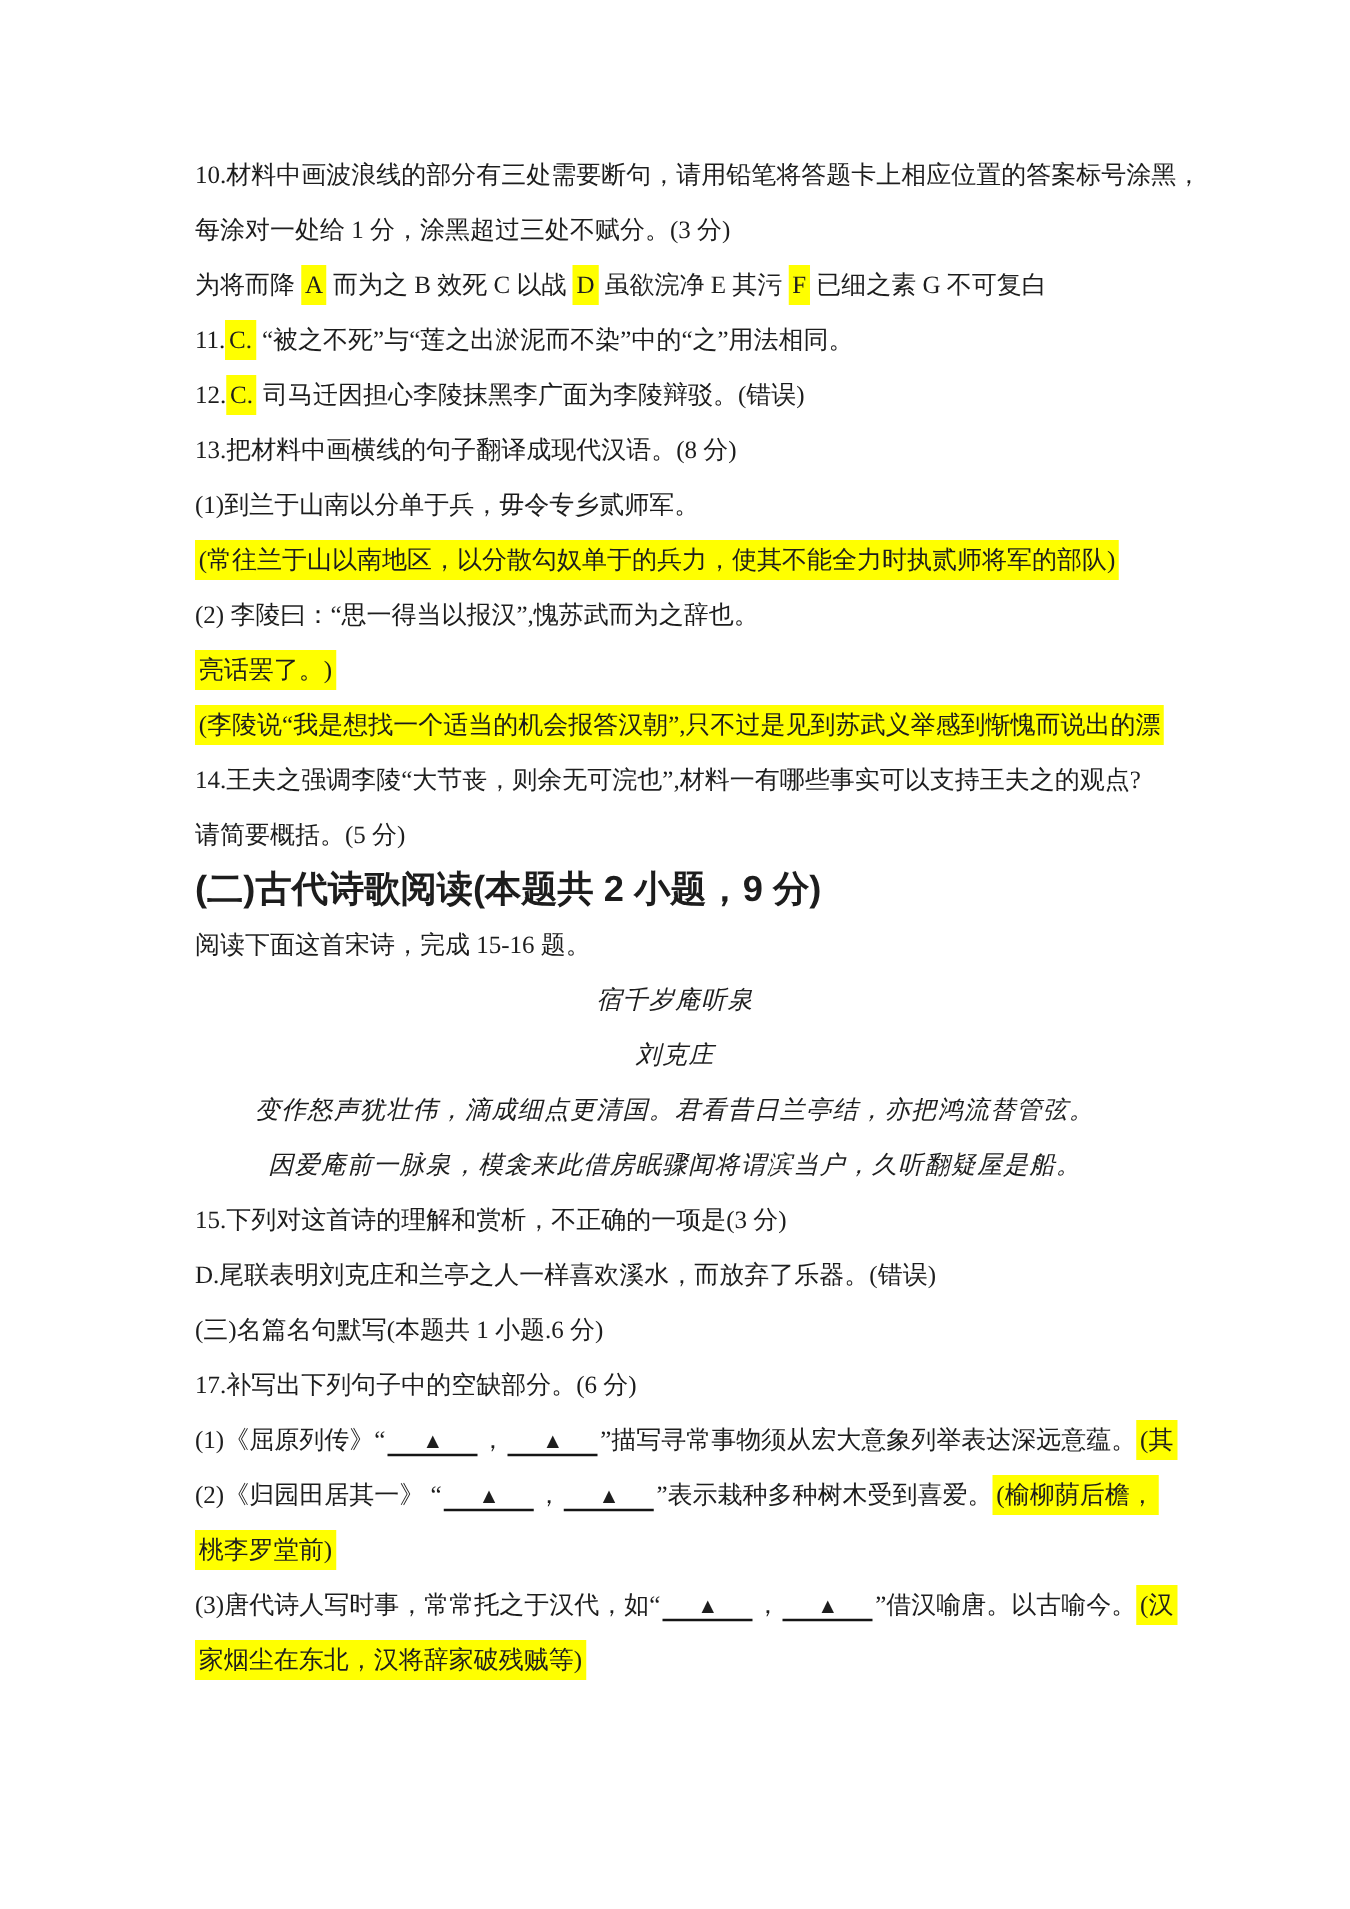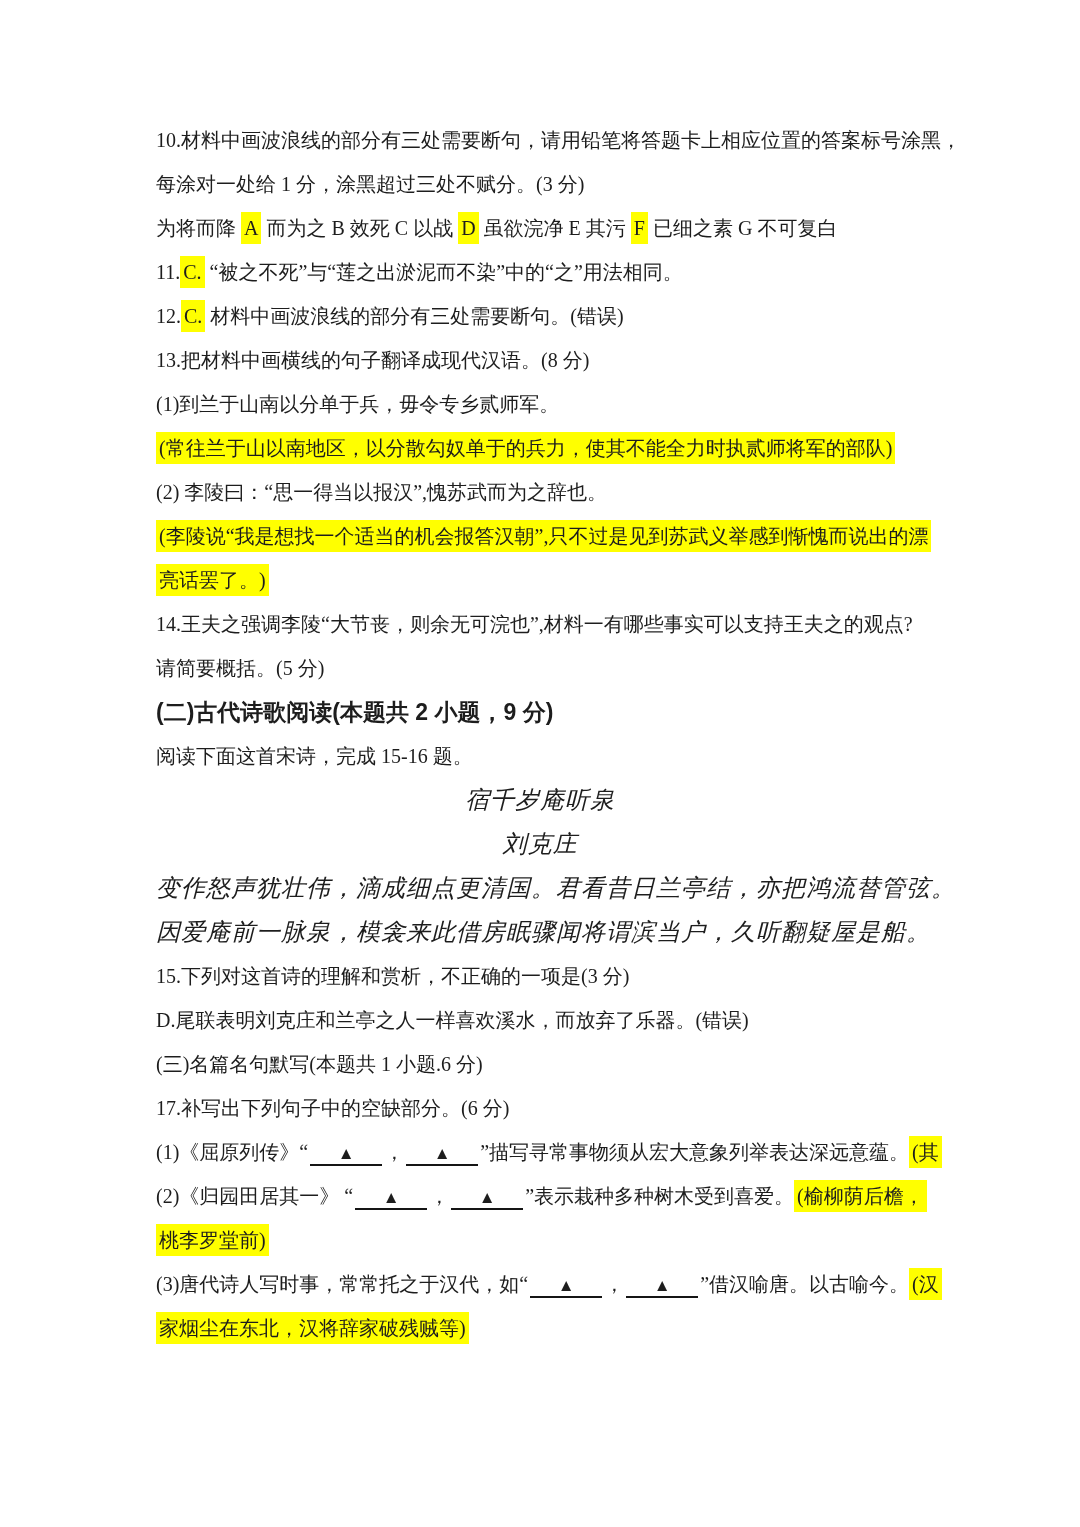--- a/index.html
+++ b/index.html
@@ -18,26 +18,26 @@
   p.line{
     margin:0;
     height:44px;
     line-height:44px;
     font-size:20px;
     white-space:nowrap;
   }
   p.heading{
     font-family:"Liberation Sans","DejaVu Sans",sans-serif;
     font-weight:bold;
-    font-size:23px;
+    font-size:29px;
   }
   p.poem{
     text-align:center;
     font-style:italic;
-    font-size:24px;
+    font-size:20px;
     letter-spacing:1px;
   }
   .hl{
     background:#ffff00;
     padding:5px 3px;
   }
   .blank{
     display:inline-block;
     width:72px;
     text-align:center;
@@ -49,27 +49,27 @@
   }
 </style>
 </head>
 <body>
 
 <div class="page">
     <p class="line body"><span>10.材料中画波浪线的部分有三处需要断句，请用铅笔将答题卡上相应位置的答案标号涂黑，</span></p>
     <p class="line body"><span>每涂对一处给 1 分，涂黑超过三处不赋分。(3 分)</span></p>
     <p class="line body"><span>为将而降 </span><span class="hl">A</span><span> 而为之 B 效死 C 以战 </span><span class="hl">D</span><span> 虽欲浣净 E 其污 </span><span class="hl">F</span><span> 已细之素 G 不可复白</span></p>
     <p class="line body"><span>11.</span><span class="hl">C.</span><span> “被之不死”与“莲之出淤泥而不染”中的“之”用法相同。</span></p>
-    <p class="line body"><span>12.</span><span class="hl">C.</span><span> 材料中画波浪线的部分有三处需要断句。(错误)</span></p>
+    <p class="line body"><span>12.</span><span class="hl">C.</span><span> 司马迁因担心李陵抹黑李广面为李陵辩驳。(错误)</span></p>
     <p class="line body"><span>13.把材料中画横线的句子翻译成现代汉语。(8 分)</span></p>
     <p class="line body"><span>(1)到兰于山南以分单于兵，毋令专乡贰师军。</span></p>
     <p class="line body"><span class="hl">(常往兰于山以南地区，以分散勾奴单于的兵力，使其不能全力时执贰师将军的部队)</span></p>
     <p class="line body"><span>(2) 李陵曰：“思一得当以报汉”,愧苏武而为之辞也。</span></p>
+    <p class="line body"><span class="hl">亮话罢了。)</span></p>
     <p class="line body"><span class="hl">(李陵说“我是想找一个适当的机会报答汉朝”,只不过是见到苏武义举感到惭愧而说出的漂</span></p>
-    <p class="line body"><span class="hl">亮话罢了。)</span></p>
     <p class="line body"><span>14.王夫之强调李陵“大节丧，则余无可浣也”,材料一有哪些事实可以支持王夫之的观点?</span></p>
     <p class="line body"><span>请简要概括。(5 分)</span></p>
     <p class="line heading"><span>(二)古代诗歌阅读(本题共 2 小题，9 分)</span></p>
     <p class="line body"><span>阅读下面这首宋诗，完成 15-16 题。</span></p>
     <p class="line poem"><span>宿千岁庵听泉</span></p>
     <p class="line poem"><span>刘克庄</span></p>
     <p class="line poem"><span>变作怒声犹壮伟，滴成细点更清国。君看昔日兰亭结，亦把鸿流替管弦。</span></p>
     <p class="line poem"><span>因爱庵前一脉泉，模衾来此借房眠骤闻将谓滨当户，久听翻疑屋是船。</span></p>
     <p class="line body"><span>15.下列对这首诗的理解和赏析，不正确的一项是(3 分)</span></p>
     <p class="line body"><span>D.尾联表明刘克庄和兰亭之人一样喜欢溪水，而放弃了乐器。(错误)</span></p>

